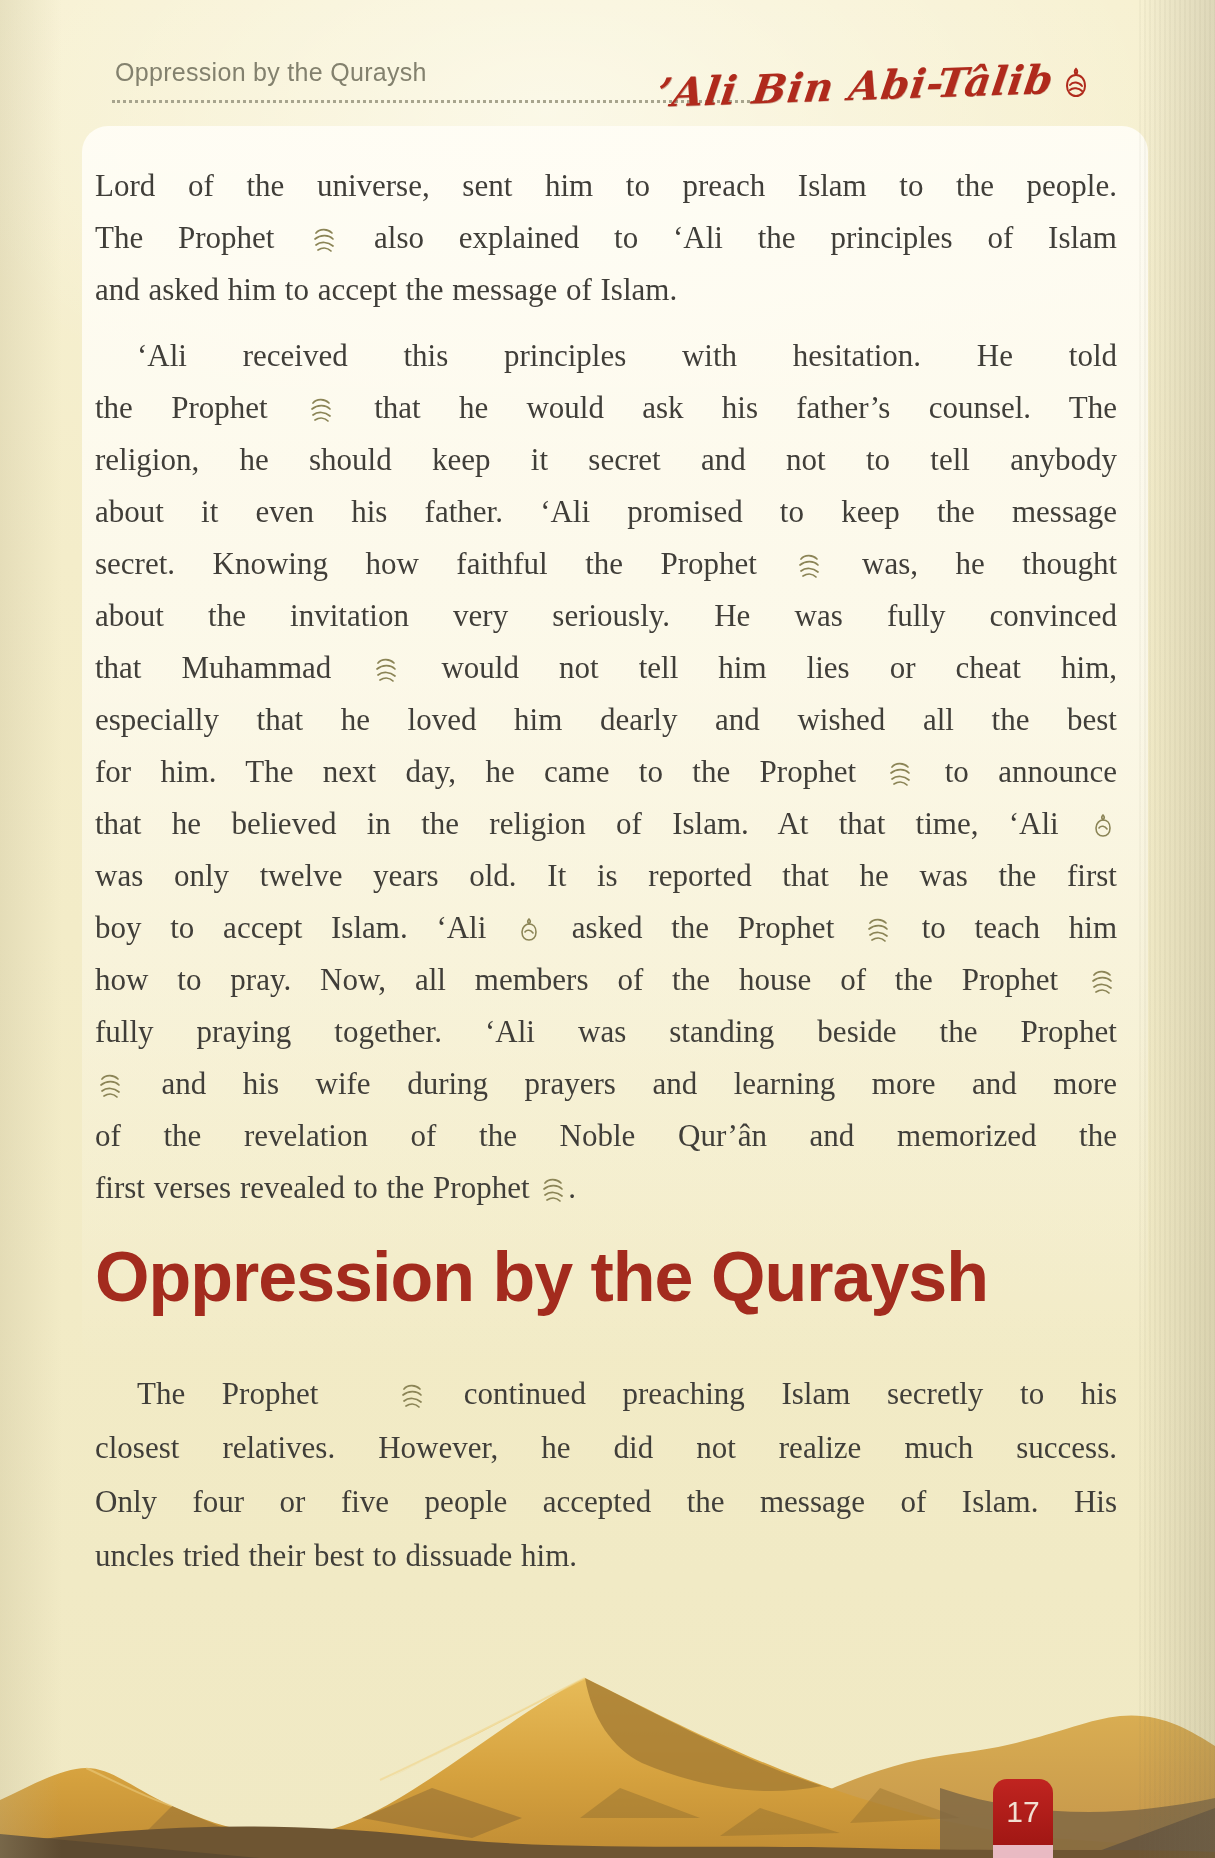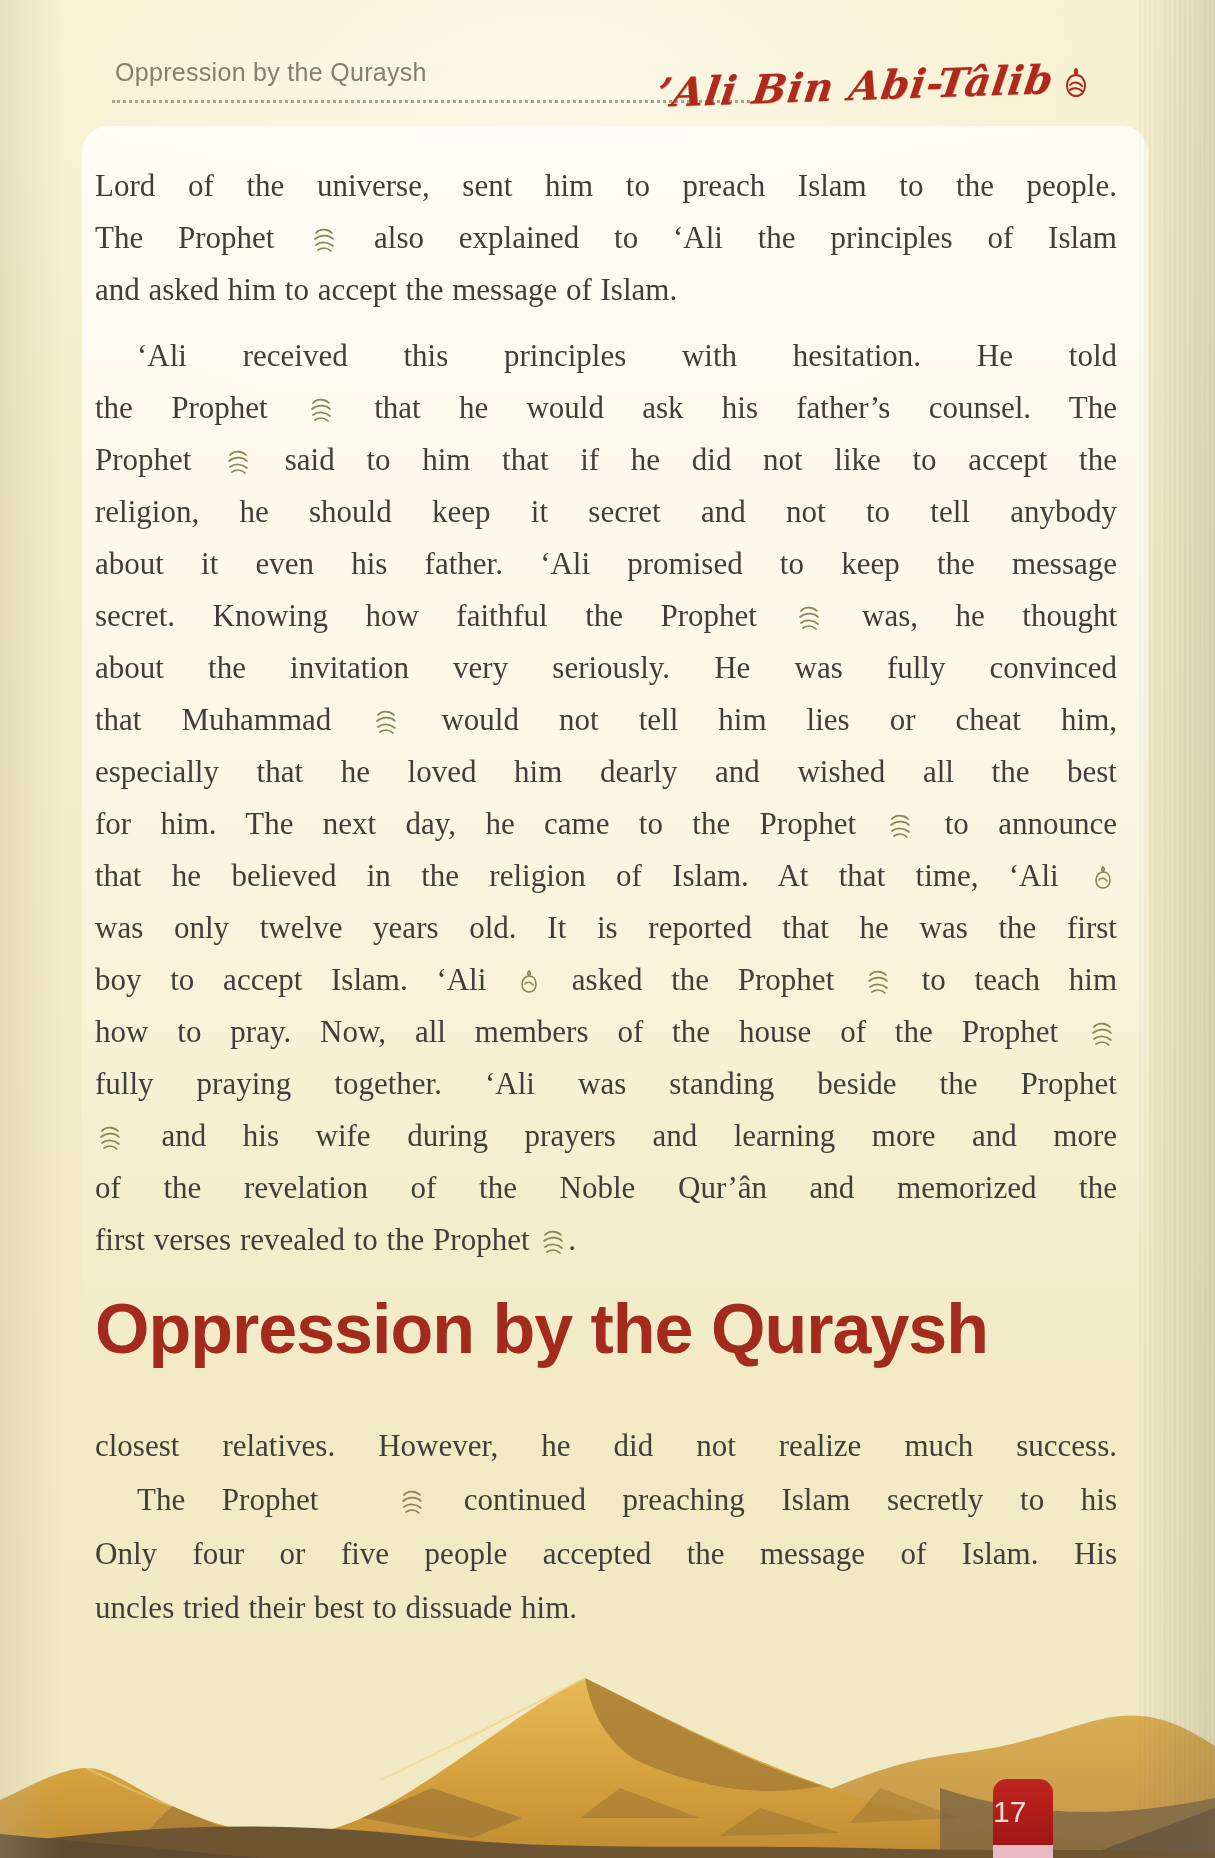--- a/index.html
+++ b/index.html
@@ -42,21 +42,21 @@
   .line.indent{text-indent:42px;}
   h1.section-heading{margin:26px 0 0 0;font-family:"Liberation Sans","DejaVu Sans",sans-serif;
        font-weight:bold;font-size:70px;line-height:74px;color:#a32b1e;letter-spacing:-1px;}
   .para-last{margin-top:53px !important;}
   .honorific{display:inline-block;vertical-align:-6px;margin:0 3px;}
   
   .dunes{position:absolute;left:0;bottom:0;width:1215px;height:192px;z-index:2;}
   
   .page-tab{position:absolute;left:993px;top:1779px;width:60px;height:66px;z-index:7;
        background:linear-gradient(180deg,#c02420,#a11714);border-radius:14px 14px 0 0;
-       display:flex;align-items:center;justify-content:flex-start;
+       display:flex;align-items:center;justify-content:center;
        font-family:"Liberation Sans","DejaVu Sans",sans-serif;font-size:30px;color:#f2dfd2;}
   .page-tab-strip{position:absolute;left:993px;top:1845px;width:60px;height:13px;background:#e9bac3;z-index:7;}
 </style>
 </head>
 <body>
 
 <div class="page"></div>
 
 <div class="text-panel"></div>
 
@@ -93,28 +93,20 @@
     <div class="para">
       <div class="line indent">‘Ali received this principles with hesitation. He told</div>
       <div class="line">the Prophet <span class="honorific"><svg viewBox="0 0 24 28" width="24" height="28">
             <g fill="none" stroke="#8b8456" stroke-width="1.7" stroke-linecap="round">
               <path d="M4 7 C8 2 16 3 20 7"></path>
               <path d="M3 13 C9 8 17 9 21 13"></path>
               <path d="M4 19 C9 15 16 16 21 20"></path>
               <path d="M6 24 C11 21 16 22 19 25"></path>
             </g>
           </svg></span> that he would ask his father’s counsel. The</div>
-      <div class="line">Prophet <span class="honorific"><svg viewBox="0 0 24 28" width="24" height="28">
-            <g fill="none" stroke="#8b8456" stroke-width="1.7" stroke-linecap="round">
-              <path d="M4 7 C8 2 16 3 20 7"></path>
-              <path d="M3 13 C9 8 17 9 21 13"></path>
-              <path d="M4 19 C9 15 16 16 21 20"></path>
-              <path d="M6 24 C11 21 16 22 19 25"></path>
-            </g>
-          </svg></span> said to him that if he did not like to accept the</div>
       <div class="line">religion, he should keep it secret and not to tell anybody</div>
       <div class="line">about it even his father. ‘Ali promised to keep the message</div>
       <div class="line">secret. Knowing how faithful the Prophet <span class="honorific"><svg viewBox="0 0 24 28" width="24" height="28">
             <g fill="none" stroke="#8b8456" stroke-width="1.7" stroke-linecap="round">
               <path d="M4 7 C8 2 16 3 20 7"></path>
               <path d="M3 13 C9 8 17 9 21 13"></path>
               <path d="M4 19 C9 15 16 16 21 20"></path>
               <path d="M6 24 C11 21 16 22 19 25"></path>
             </g>
           </svg></span> was, he thought</div>
@@ -180,29 +172,29 @@
             <g fill="none" stroke="#8b8456" stroke-width="1.7" stroke-linecap="round">
               <path d="M4 7 C8 2 16 3 20 7"></path>
               <path d="M3 13 C9 8 17 9 21 13"></path>
               <path d="M4 19 C9 15 16 16 21 20"></path>
               <path d="M6 24 C11 21 16 22 19 25"></path>
             </g>
           </svg></span>.</div>
     </div>
     <h1 class="section-heading">Oppression by the Quraysh</h1>
     <div class="para para-last">
+      <div class="line indent">The Prophet <span class="honorific"><svg viewBox="0 0 24 28" width="24" height="28">
+            <g fill="none" stroke="#8b8456" stroke-width="1.7" stroke-linecap="round">
+              <path d="M4 7 C8 2 16 3 20 7"></path>
+              <path d="M3 13 C9 8 17 9 21 13"></path>
+              <path d="M4 19 C9 15 16 16 21 20"></path>
+              <path d="M6 24 C11 21 16 22 19 25"></path>
+            </g>
+          </svg></span> continued preaching Islam secretly to his</div>
       <div class="line">closest relatives. However, he did not realize much success.</div>
-      <div class="line indent">The Prophet <span class="honorific"><svg viewBox="0 0 24 28" width="24" height="28">
-            <g fill="none" stroke="#8b8456" stroke-width="1.7" stroke-linecap="round">
-              <path d="M4 7 C8 2 16 3 20 7"></path>
-              <path d="M3 13 C9 8 17 9 21 13"></path>
-              <path d="M4 19 C9 15 16 16 21 20"></path>
-              <path d="M6 24 C11 21 16 22 19 25"></path>
-            </g>
-          </svg></span> continued preaching Islam secretly to his</div>
       <div class="line">Only four or five people accepted the message of Islam. His</div>
       <div class="line last">uncles tried their best to dissuade him.</div>
     </div>
   </div>
 
 <svg class="dunes" viewBox="0 0 1215 192" preserveAspectRatio="none">
   <defs>
     <linearGradient id="gMain" x1="0" y1="0" x2="0" y2="1">
       <stop offset="0" stop-color="#e7bb58"></stop>
       <stop offset="0.55" stop-color="#d5a13e"></stop>

